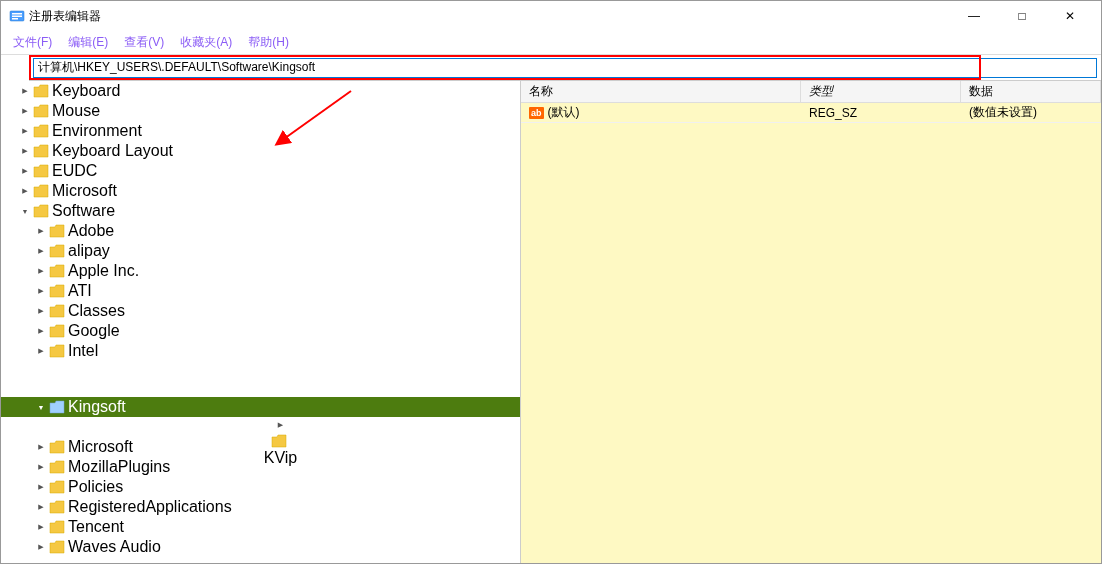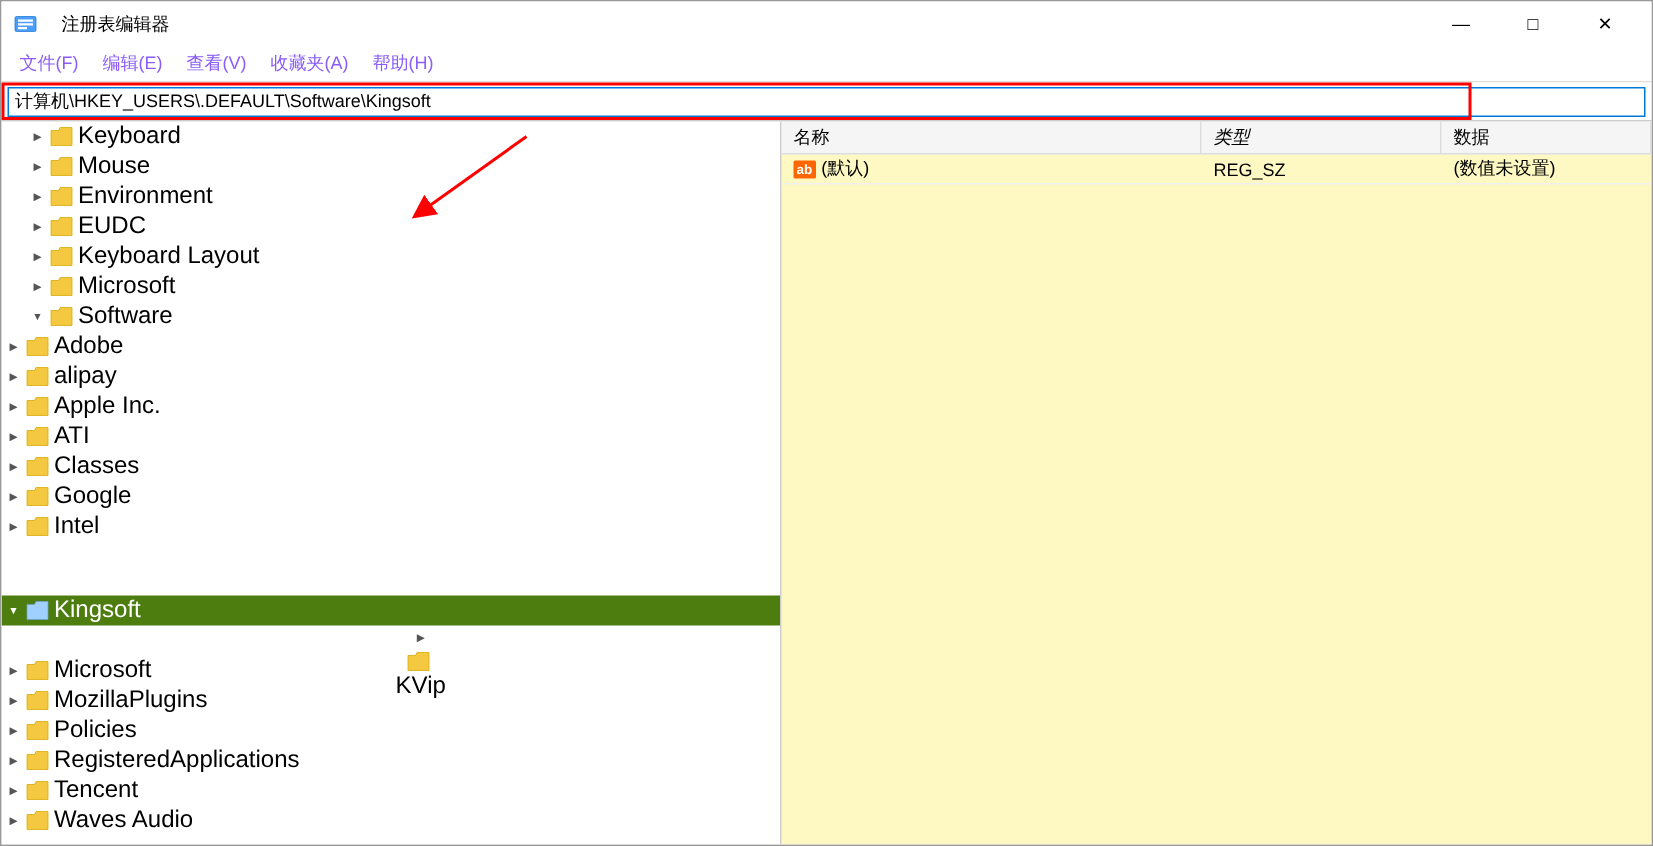--- a/index.html
+++ b/index.html
@@ -23,21 +23,21 @@
       background: #fff;
       height: 30px;
       display: flex;
       align-items: center;
       justify-content: space-between;
       padding: 0 8px;
       border-bottom: none;
     }
     .title-bar-left {
       display: flex;
-      gap: 16px;
+      gap: 4px;
     }
     .title-icon {
       width: 16px;
       height: 16px;
     }
     .title-text {
       font-size: 12px;
       color: #000;
     }
     .title-bar-controls {
@@ -139,21 +139,21 @@
       display: flex;
       align-items: center;
       justify-content: center;
     }
     .folder-icon svg { width: 16px; height: 14px; }
     .item-label {
       font-size: 16px;
       color: #000;
     }
     .indent-1 { padding-left: 16px; }
-    .indent-2 { }
+    .indent-2 { padding-left: 32px; }
     .indent-3 { padding-left: 48px; flex-direction: column; }
     .right-pane {
       flex: 1;
       background: #fef9c3;
       overflow: auto;
       display: flex;
       flex-direction: column;
     }
     .right-pane::-webkit-scrollbar { width: 8px; }
     .right-pane::-webkit-scrollbar-track { background: #f0f0f0; }
@@ -198,20 +198,21 @@
       color: #fff;
       font-size: 9px;
       font-weight: bold;
       padding: 0 2px;
       border-radius: 1px;
       line-height: 12px;
     }
     
     .addr-annotation {
       position: relative;
+      margin-left: 28px;
     }
     .red-box {
       position: absolute;
       top: 0;
       left: 0;
       right: 120px;
       bottom: 0;
       border: 2px solid red;
       pointer-events: none;
       z-index: 10;
@@ -295,31 +296,31 @@
         <span class="item-label">Environment</span>
       </div>
 
       <div class="tree-item indent-1">
         <span class="expand-btn collapsed"></span>
         <span class="folder-icon">
           <svg viewBox="0 0 16 14">
               <path d="M1,3 L6,3 L7,1 L15,1 L15,13 L1,13 Z" fill="#f5c842" stroke="#d4a800" stroke-width="0.5"></path>
             </svg>
         </span>
+        <span class="item-label">Keyboard Layout</span>
+      </div>
+
+      <div class="tree-item indent-1">
+        <span class="expand-btn collapsed"></span>
+        <span class="folder-icon">
+          <svg viewBox="0 0 16 14">
+              <path d="M1,3 L6,3 L7,1 L15,1 L15,13 L1,13 Z" fill="#f5c842" stroke="#d4a800" stroke-width="0.5"></path>
+            </svg>
+        </span>
         <span class="item-label">EUDC</span>
-      </div>
-
-      <div class="tree-item indent-1">
-        <span class="expand-btn collapsed"></span>
-        <span class="folder-icon">
-          <svg viewBox="0 0 16 14">
-              <path d="M1,3 L6,3 L7,1 L15,1 L15,13 L1,13 Z" fill="#f5c842" stroke="#d4a800" stroke-width="0.5"></path>
-            </svg>
-        </span>
-        <span class="item-label">Keyboard Layout</span>
       </div>
 
       <div class="tree-item indent-1">
         <span class="expand-btn collapsed"></span>
         <span class="folder-icon">
           <svg viewBox="0 0 16 14">
               <path d="M1,3 L6,3 L7,1 L15,1 L15,13 L1,13 Z" fill="#f5c842" stroke="#d4a800" stroke-width="0.5"></path>
             </svg>
         </span>
         <span class="item-label">Microsoft</span>

